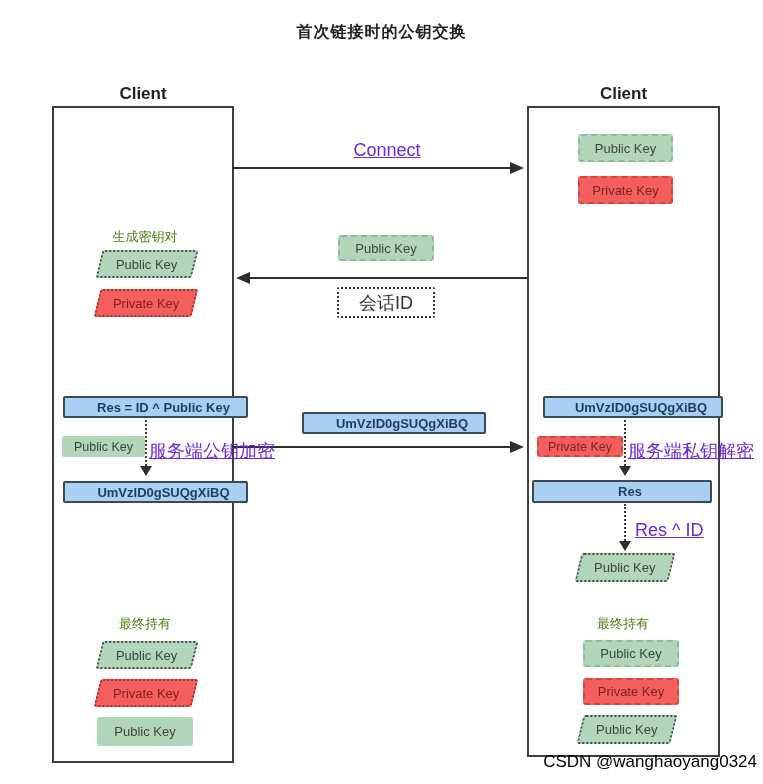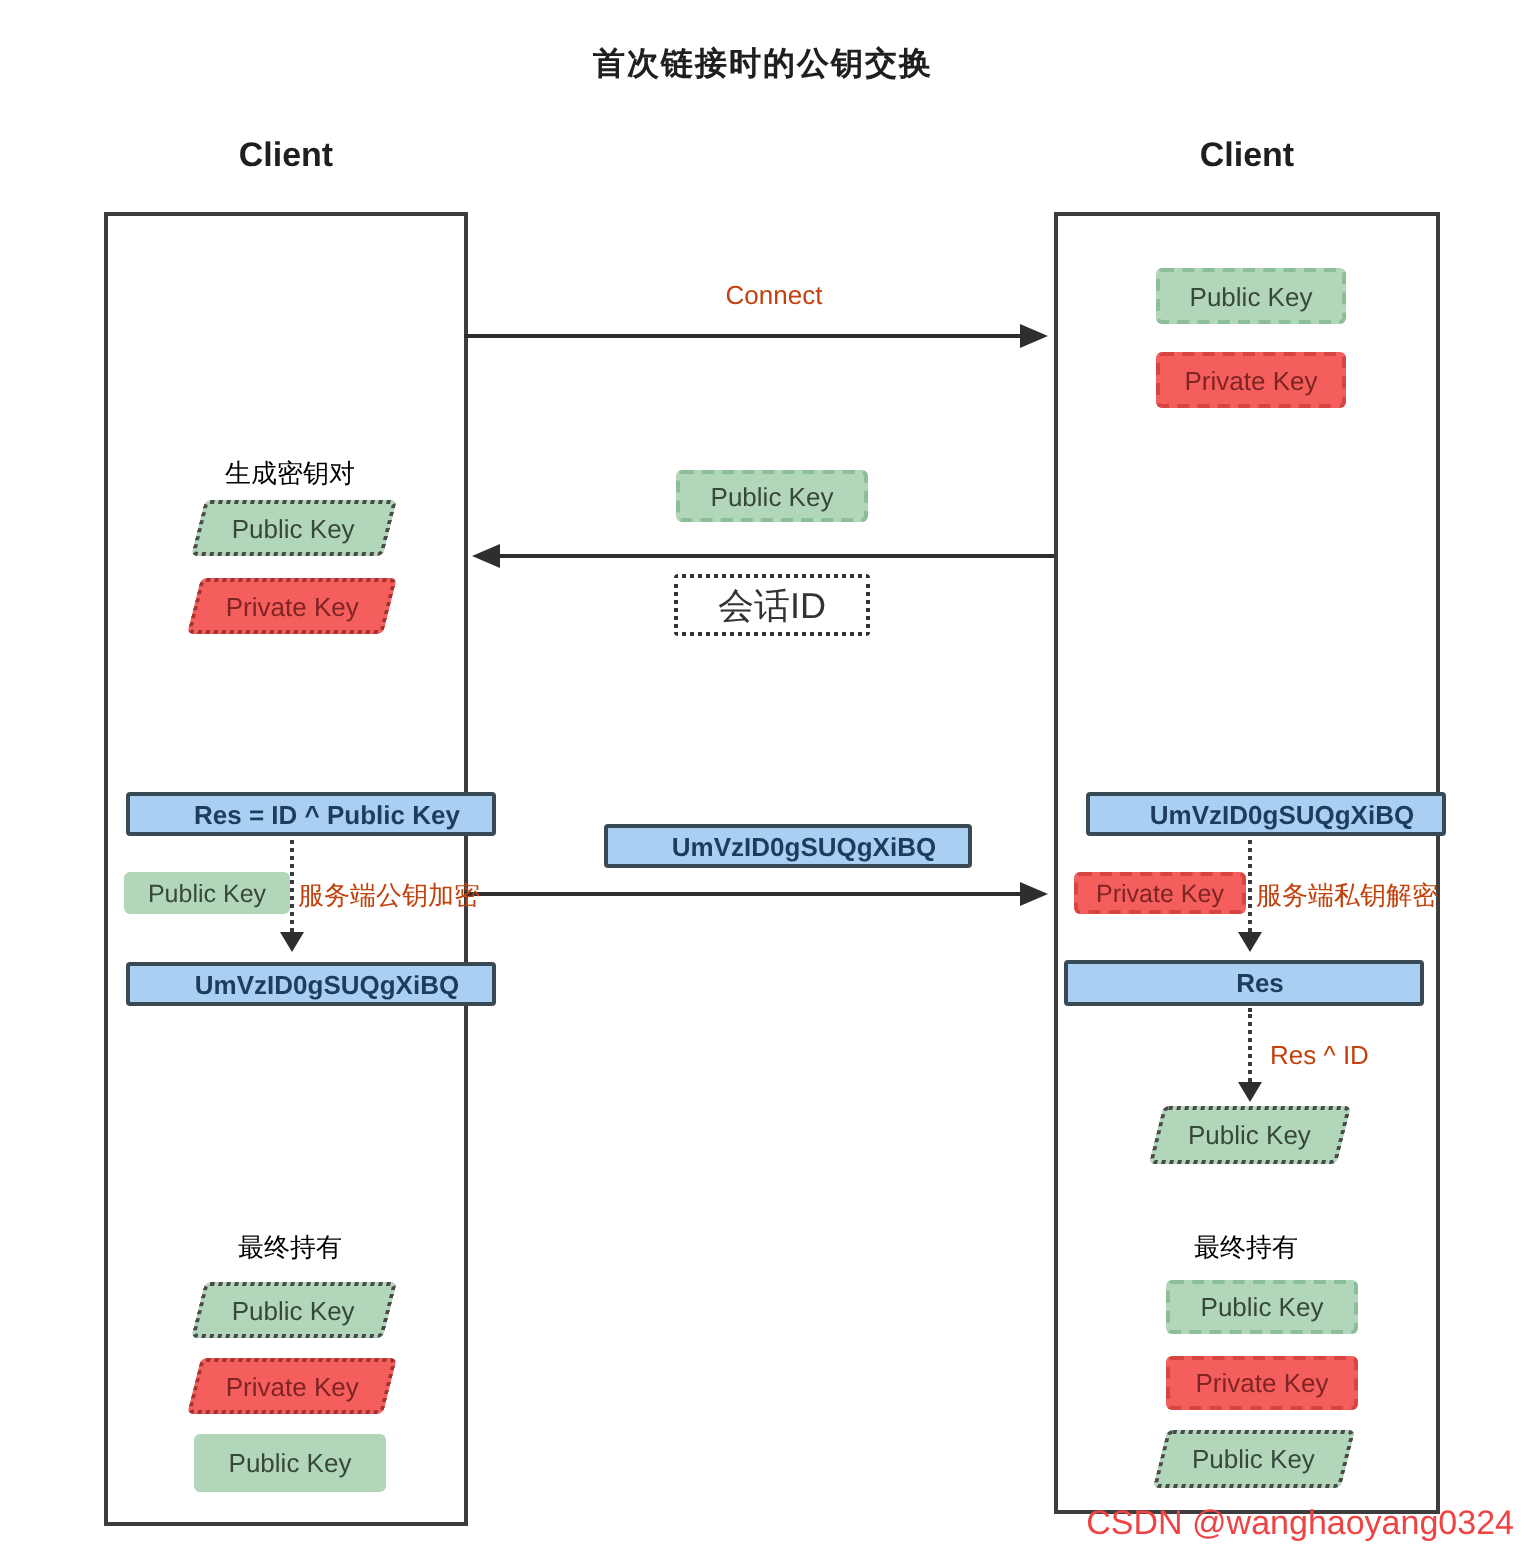--- a/index.html
+++ b/index.html
@@ -4,45 +4,45 @@
 <style>
   html,body { margin:0; padding:0; }
   body {
     width:763px; height:784px; position:relative; background:#ffffff;
     font-family:"Liberation Sans", sans-serif; color:#2e2e2e; overflow:hidden;
   }
   .abs { position:absolute; }
   .center-text { display:flex; align-items:center; justify-content:center; text-align:center; }
 
   .diagram-title { left:0; right:0; top:22px; text-align:center; font-size:16px; font-weight:bold; color:#1f1f1f; letter-spacing:1px; }
-  .col-header { font-size:17px; font-weight:bold; color:#1f1f1f; text-align:center; }
+  .col-header { font-size:17px; font-weight:bold; color:#1f1f1f; text-align:center;margin-top:16px; }
   .column { border:2px solid #3d3d3d; background:#ffffff; }
 
   .tag { font-size:13px; border-radius:3px; }
   .tag-green  { background:#b2d6ba; border:2px dashed #8cbf99; color:#37473b; }
   .tag-red    { background:#f45f5d; border:2px dashed #d64542; color:#7e2423; }
   .tag-blue   { background:#a9d0f2; border:2px solid #3a4a55; color:#1e3d5c; font-weight:bold; border-radius:2px;padding-left:16px; }
   .tag-dotted-white { background:#ffffff; border:2px dotted #333333; color:#333333; border-radius:2px; }
 
   .para { transform:skewX(-14deg); }
   .para > span { display:block; transform:skewX(14deg); }
   .para-green { background:#b2d6ba; border:2px dotted #4a4a4a; color:#37473b; }
   .para-red   { background:#f45f5d; border:2px dotted #a33331; color:#7e2423; }
   .solid-green { background:#b2d6ba; color:#37473b; border:2px solid #b2d6ba; border-radius:3px; }
 
-  .note-label { font-size:13px; color:#c2410c; white-space:nowrap; }
-  .small-cn   { font-size:13px; color:#000000; }
+  .note-label { font-size:18px; color:#6d28d9; white-space:nowrap;text-decoration:underline; }
+  .small-cn   { font-size:13px; color:#4d7c0f; }
 
   .hline { height:2px; background:#2e2e2e; }
   .arr-r { width:0; height:0; border-left:14px solid #2e2e2e; border-top:6px solid transparent; border-bottom:6px solid transparent; }
   .arr-l { width:0; height:0; border-right:14px solid #2e2e2e; border-top:6px solid transparent; border-bottom:6px solid transparent; }
   .vdot  { width:0; border-left:2px dotted #3a3a3a; }
   .arr-d { width:0; height:0; border-top:10px solid #2e2e2e; border-left:6px solid transparent; border-right:6px solid transparent; }
 
-  .watermark { font-size:17px; color:#ef4444; white-space:nowrap; }
+  .watermark { font-size:17px; color:#000000; white-space:nowrap; }
 </style>
 </head>
 <body>
 
 <div class="abs diagram-title">首次链接时的公钥交换</div>
 
 <div class="abs col-header" style="left:52px; top:68px; width:182px;">Client</div>
 <div class="abs col-header" style="left:527px; top:68px; width:193px;">Client</div>
 
 <div class="abs column" style="left:52px; top:106px; width:178px; height:653px;"></div>

